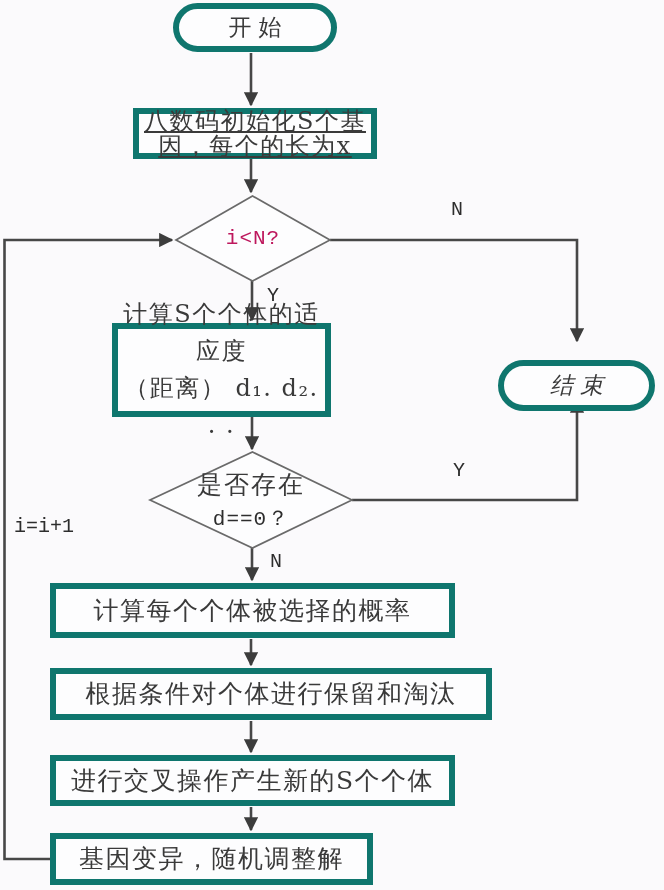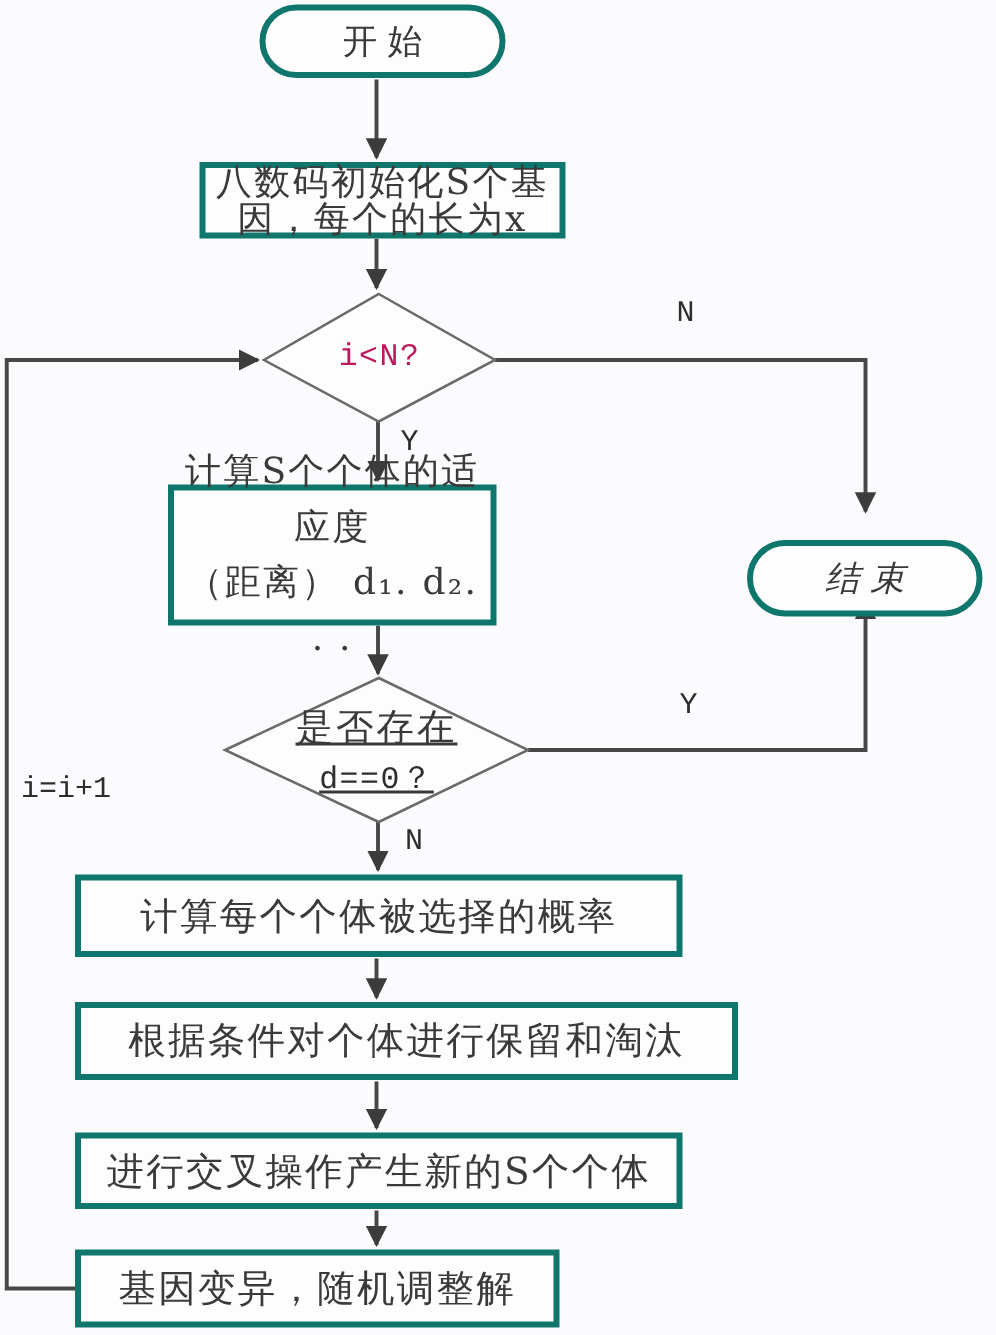--- a/index.html
+++ b/index.html
@@ -4,21 +4,21 @@
 <style>
   html,body { margin:0; padding:0; background:#fbfafc; }
   .canvas {
     position:relative; width:664px; height:890px; background:#fbfafc;
     font-family:"DejaVu Serif","Liberation Serif",serif; color:#3a3a3a;
     overflow:hidden;
   }
   .canvas svg { position:absolute; left:0; top:0; z-index:0; }
   .node {
     position:absolute; box-sizing:border-box; z-index:1;
-    background:#fdfdfe; border:4px solid #0f766e;
+    background:#fdfdfe; border:6px solid #0f766e;
     display:flex; flex-direction:column; align-items:center; justify-content:center;
     text-align:center; letter-spacing:1.5px;
   }
   .oval { border-radius:26px; font-size:23px; letter-spacing:7px; padding-left:7px; }
   .rect { font-size:24px; line-height:25px; }
   .rect.wide { font-size:25px; line-height:1.1; }
   .rect.tall { line-height:37px; }
   .diamond-label {
     position:absolute; z-index:1; display:flex; flex-direction:column;
     align-items:center; justify-content:center; text-align:center;
@@ -62,21 +62,21 @@
   </svg>
 
   <div class="node oval" style="left:173px; top:3px; width:164px; height:49px;">
     <span>开始</span>
   </div>
 
   <div class="node oval" style="left:498px; top:360px; width:157px; height:51px;font-style:italic;">
     <span>结束</span>
   </div>
 
-  <div class="node rect" style="left:133px; top:108px; width:244px; height:51px;">
+  <div class="node rect" style="left:133px; top:108px; width:244px; height:51px;text-decoration:underline;">
     <span>八数码初始化S个基</span>
     <span>因，每个的长为x</span>
   </div>
 
   <div class="node rect tall" style="left:112px; top:323px; width:219px; height:94px;">
     <span>计算S个个体的适应度</span>
     <span>（距离） d₁. d₂. . .</span>
   </div>
 
   <div class="node rect wide" style="left:50px; top:583px; width:405px; height:55px;">
@@ -92,21 +92,21 @@
   </div>
 
   <div class="node rect wide" style="left:50px; top:833px; width:323px; height:52px;">
     <span>基因变异，随机调整解</span>
   </div>
 
   <div class="diamond-label cond1" style="left:176px; top:196px; width:154px; height:85px;">
     <span>i&lt;N?</span>
   </div>
 
-  <div class="diamond-label" style="left:150px; top:452px; width:202px; height:96px;text-decoration:underline;">
+  <div class="diamond-label" style="left:150px; top:452px; width:202px; height:96px;">
     <span class="cond2-l1">是否存在</span>
     <span class="cond2-l2">d==0？</span>
   </div>
 
   <div class="edge-label" style="left:451px; top:198px;">N</div>
 
   <div class="edge-label" style="left:267px; top:284px;">Y</div>
 
   <div class="edge-label" style="left:453px; top:459px;">Y</div>
 

